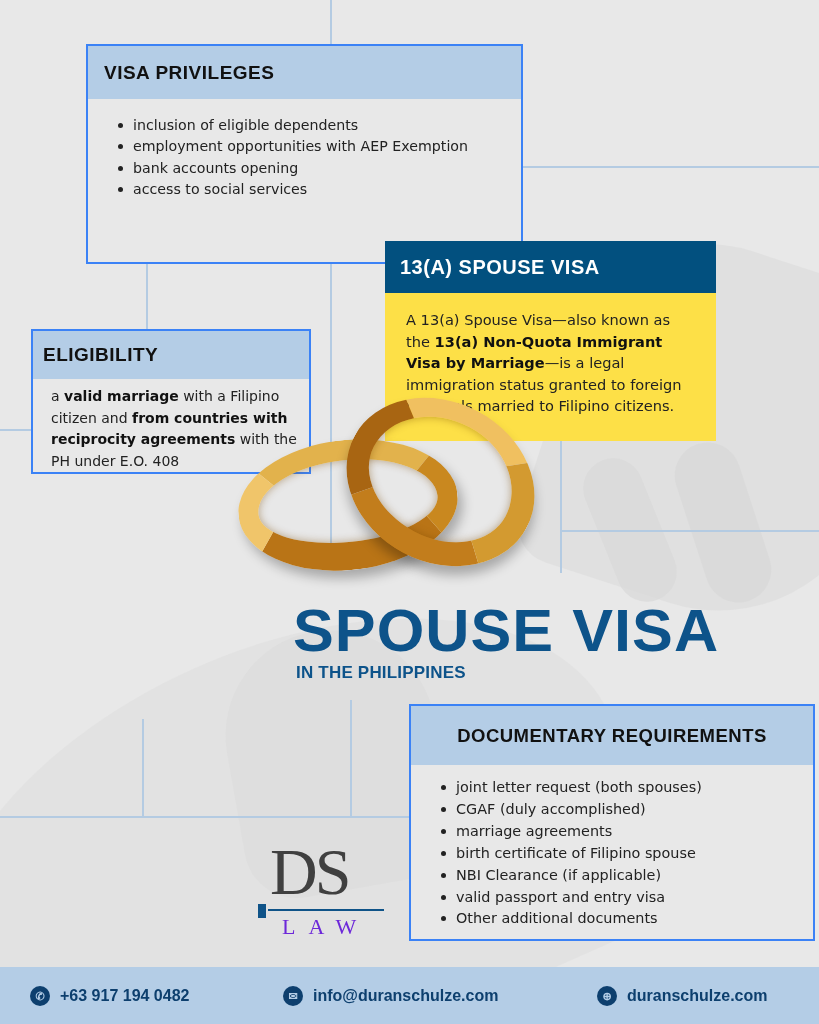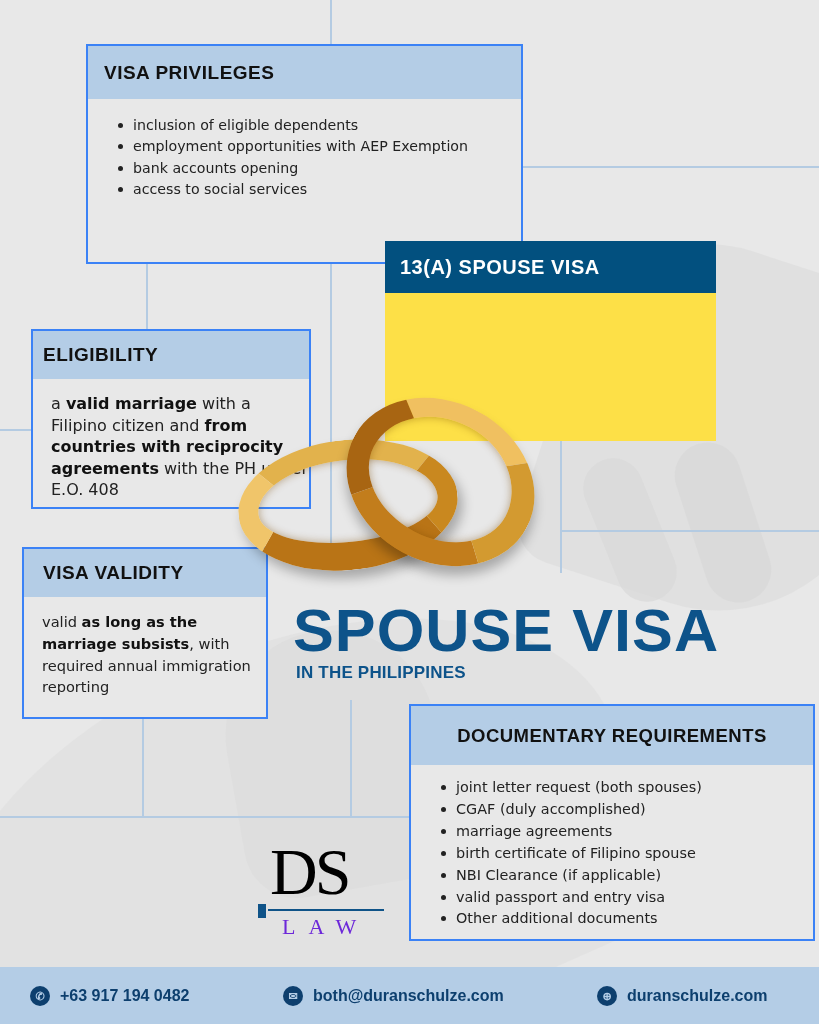--- a/index.html
+++ b/index.html
@@ -53,23 +53,23 @@
 
   
   #privileges { left: 86px; top: 44px; width: 437px; height: 220px; }
   #privileges .head { height: 53px; }
   #privileges .body { padding: 16px 0 0 28px; }
 
   #spouse13a { left: 365px; top: 241px; width: 331px; height: 200px; border: none; background: #fde047; margin-left: 20px; }
   #spouse13a .head { height: 52px; background: #02507f; color: #fff; font-size: 20px; padding-left: 15px; }
   #spouse13a .body { padding: 16px 18px 0 21px; font-size: 14.6px; line-height: 21.6px; }
 
-  #eligibility { left: 31px; top: 329px; width: 280px; height: 180px; }
+  #eligibility { left: 31px; top: 329px; width: 280px; height: 145px; }
   #eligibility .head { height: 48px; padding-left: 10px; }
-  #eligibility .body { padding: 14px 0 0 18px; font-size: 16px; line-height: 21.6px; }
+  #eligibility .body { padding: 7px 0 0 18px; font-size: 14px; line-height: 21.6px; }
 
   #validity { left: 22px; top: 547px; width: 246px; height: 172px; }
   #validity .head { height: 48px; padding-left: 19px; }
   #validity .body { padding: 14px 0 0 18px; font-size: 14.6px; line-height: 21.8px; }
 
   #docs { left: 409px; top: 704px; width: 406px; height: 237px; }
   #docs .head { height: 59px; justify-content: center; padding: 0; font-size: 18.5px; }
   #docs .body { padding: 12px 0 0 28px; font-size: 14.4px; line-height: 21.9px; }
 
   
@@ -102,21 +102,21 @@
   .subtitle {
     position: absolute; left: 296px; top: 663px;
     font-family: "Liberation Sans", sans-serif; font-weight: 700;
     font-size: 17px; color: #0d538a; letter-spacing: 0.2px;
   }
 
   
   .logo { position: absolute; left: 258px; top: 843px; width: 130px; height: 100px; }
   .logo .ds {
     position: absolute; left: 12px; top: -6px;
-    font-family: "Liberation Serif", serif; font-size: 66px; color: #000000; letter-spacing: -3px; line-height: 70px;
+    font-family: "Liberation Serif", serif; font-size: 66px; color: #404040; letter-spacing: -3px; line-height: 70px;
   }
   .logo .bar { position: absolute; left: 10px; top: 66px; width: 116px; height: 2px; background: #0f5388; }
   .logo .gavel { position: absolute; left: 0px; top: 61px; width: 8px; height: 14px; background: #0f5388; }
   .logo .law {
     position: absolute; left: 24px; top: 71px;
     font-family: "Liberation Serif", serif; font-size: 22px; color: #6d28d9; letter-spacing: 13px;
   }
 
   
   .footer {
@@ -162,31 +162,28 @@
         <li>inclusion of eligible dependents</li>
         <li>employment opportunities with AEP Exemption</li>
         <li>bank accounts opening</li>
         <li>access to social services</li>
       </ul>
     </div>
   </section>
 
   <section class="card" id="spouse13a">
     <div class="head">13(A) SPOUSE VISA</div>
+    <div class="body"><span>A 13(a) Spouse Visa—also known as the </span><b>13(a) Non-Quota Immigrant Visa by Marriage</b><span>—is a legal immigration status granted to foreign nationals married to Filipino citizens.</span></div>
   </section>
 
   <section class="card" id="eligibility">
     <div class="head">ELIGIBILITY</div>
     <div class="body"><span>a </span><b>valid marriage</b><span> with a Filipino citizen and </span><b>from countries with reciprocity agreements</b><span> with the PH under E.O. 408</span></div>
   </section>
 
-  <section class="card" id="validity">
-    <div class="head">VISA VALIDITY</div>
-    <div class="body"><span>valid </span><b>as long as the marriage subsists</b><span>, with required annual immigration reporting</span></div>
-  </section>
 
   <div class="rings">
     <div class="ring r1"></div>
     <div class="ring r2"></div>
   </div>
 
   <div class="title">SPOUSE VISA</div>
   <div class="subtitle">IN THE PHILIPPINES</div>
 
   <section class="card" id="docs">
@@ -211,20 +208,20 @@
     <div class="law">LAW</div>
   </div>
 
   <footer class="footer">
     <div class="contact" id="c-phone">
       <span class="ico">✆</span>
       <span>+63 917 194 0482</span>
     </div>
     <div class="contact" id="c-email">
       <span class="ico">✉</span>
-      <span>both@duranschulze.com</span>
+      <span>info@duranschulze.com</span>
     </div>
     <div class="contact" id="c-web">
       <span class="ico">⊕</span>
       <span>duranschulze.com</span>
     </div>
   </footer>
 </div>
 
 </body></html>

